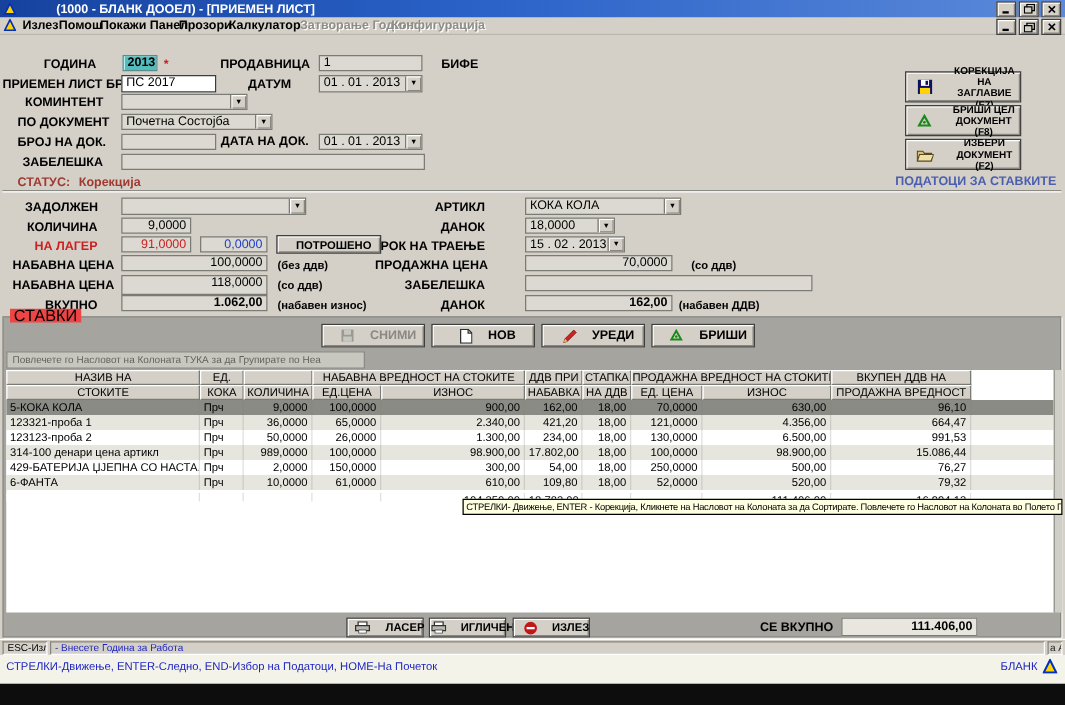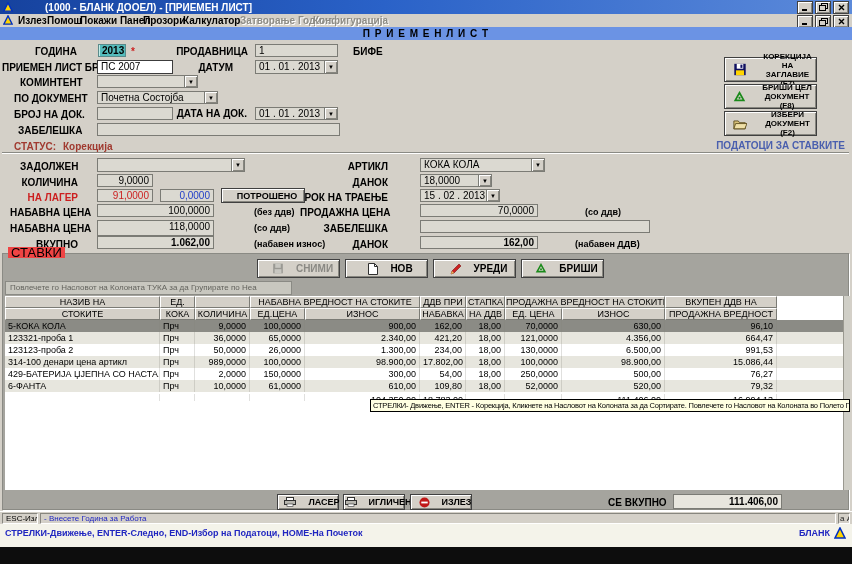--- a/index.html
+++ b/index.html
@@ -3,21 +3,21 @@
 <meta charset="utf-8">
 <style>
   html,body{margin:0;padding:0;background:#555;}
   #root{position:relative;width:852px;height:564px;background:#d4d0c8;
         font-family:"Liberation Sans",sans-serif;color:#000;overflow:hidden;
         border-right:1px solid #404040;}
   .abs{position:absolute;gap:28px;}
   .b{font-weight:bold;}
   .r{text-align:right;}
   .lbl{position:absolute;font-size:10px;line-height:11px;font-weight:bold;white-space:nowrap;}
-  .note{position:absolute;font-size:9px;line-height:11px;font-weight:bold;white-space:nowrap;margin-left:32px;}
+  .note{position:absolute;font-size:9px;line-height:11px;font-weight:bold;white-space:nowrap;}
   
   .titlebar{left:0;top:0;width:852px;height:14px;
     background:linear-gradient(90deg,#16429e,#2a62c8 45%,#5c8ada);
     display:flex;align-items:center;}
   .titletext{color:#fff;font-size:10px;font-weight:bold;margin-left:4px;white-space:nowrap;}
   .menubar{left:0;top:14px;width:852px;height:13px;background:#d4d0c8;border-bottom:1px solid #b8b6ae;}
   .menuitem{position:absolute;top:1px;font-size:10px;font-weight:bold;line-height:12px;white-space:nowrap;}
   .menuitem.dis{color:#8e8d86;text-shadow:1px 1px 0 #ffffff;}
   .wbtns{position:absolute;right:3px;display:flex;gap:2px;}
   .wbtn{width:14px;height:11px;background:#d4d0c8;border:1px solid #404040;
@@ -69,21 +69,21 @@
   .tcell.r{text-align:right;}
   .totalsclip{position:absolute;left:5px;top:394px;width:772px;height:7px;overflow:hidden;}
   .tooltip{position:absolute;left:370px;top:399px;width:480px;height:13px;background:#ffffe1;
     border:1px solid #000;font-size:7.5px;line-height:11px;white-space:nowrap;overflow:hidden;
     padding:0 2px;box-sizing:border-box;letter-spacing:-0.2px;}
   
   .escbar{left:0;top:511px;width:852px;height:13px;background:#d4d0c8;border-top:1px solid #fff;}
   .sunkcell{position:absolute;top:1px;height:11px;border:1px solid;border-color:#87867f #fff #fff #87867f;
     font-size:8px;line-height:10px;padding:0 3px;white-space:nowrap;overflow:hidden;box-sizing:border-box;}
   .helpbar{left:0;top:524px;width:852px;height:23px;background:#f4f3ea;}
-  .helptext{position:absolute;left:5px;top:4px;font-size:9px;font-weight:bold;color:#2026c0;white-space:nowrap;text-align:right;}
+  .helptext{position:absolute;left:5px;top:4px;font-size:9px;font-weight:normal;color:#2026c0;white-space:nowrap;text-align:right;}
   .blackbar{left:0;top:547px;width:852px;height:17px;background:#0d0d0d;}
   .etch{border-top:1px solid #8a8a84;border-bottom:1px solid #fff;height:0;}
   svg{display:block;}
 </style>
 </head>
 <body>
 
 <div id="root">
 
   <div class="abs titlebar">
@@ -139,31 +139,30 @@
           </svg>
         </span>
       <span class="wbtn">
           <svg width="7" height="7" viewBox="0 0 7 7">
             <path d="M1 1 L6 6 M6 1 L1 6" stroke="#000" stroke-width="1.4"></path>
           </svg>
         </span>
     </span>
   </div>
 
-  <div class="abs banner">П Р И Е М Е Н   Л И С Т</div>
 
   <span class="lbl r" style="left:20px;top:46px;width:57px">ГОДИНА</span>
   <div class="fld year" style="left:98px;top:44px;width:28px;height:13px"><span class="yearsel">2013</span></div>
   <span class="lbl red" style="left:131px;top:46px">*</span>
   <span class="lbl r" style="left:150px;top:46px;width:98px">ПРОДАВНИЦА</span>
   <div class="fld" style="left:255px;top:44px;width:83px;height:13px">1</div>
   <span class="lbl" style="left:353px;top:46px">БИФЕ</span>
 
   <span class="lbl r" style="left:2px;top:62px;width:93px">ПРИЕМЕН ЛИСТ БРОЈ</span>
-  <div class="fld white" style="left:97px;top:60px;width:76px;height:14px">ПС 2007</div>
+  <div class="fld white" style="left:97px;top:60px;width:76px;height:14px">ПС 2017</div>
   <span class="lbl r" style="left:183px;top:62px;width:50px">ДАТУМ</span>
   <div class="fld" style="left:255px;top:60px;width:83px;height:14px;padding-right:14px"><span>01 . 01 . 2013</span><span class="dd">▼</span></div>
 
   <span class="lbl r" style="left:20px;top:77px;width:58px">КОМИНТЕНТ</span>
   <div class="fld" style="left:97px;top:75px;width:101px;height:13px;padding-right:14px"><span></span><span class="dd">▼</span></div>
 
   <span class="lbl r" style="left:14px;top:93px;width:68px">ПО ДОКУМЕНТ</span>
   <div class="fld" style="left:97px;top:91px;width:121px;height:13px;padding-right:14px"><span>Почетна Состојба</span><span class="dd">▼</span></div>
 
   <span class="lbl r" style="left:14px;top:109px;width:70px">БРОЈ НА ДОК.</span>

